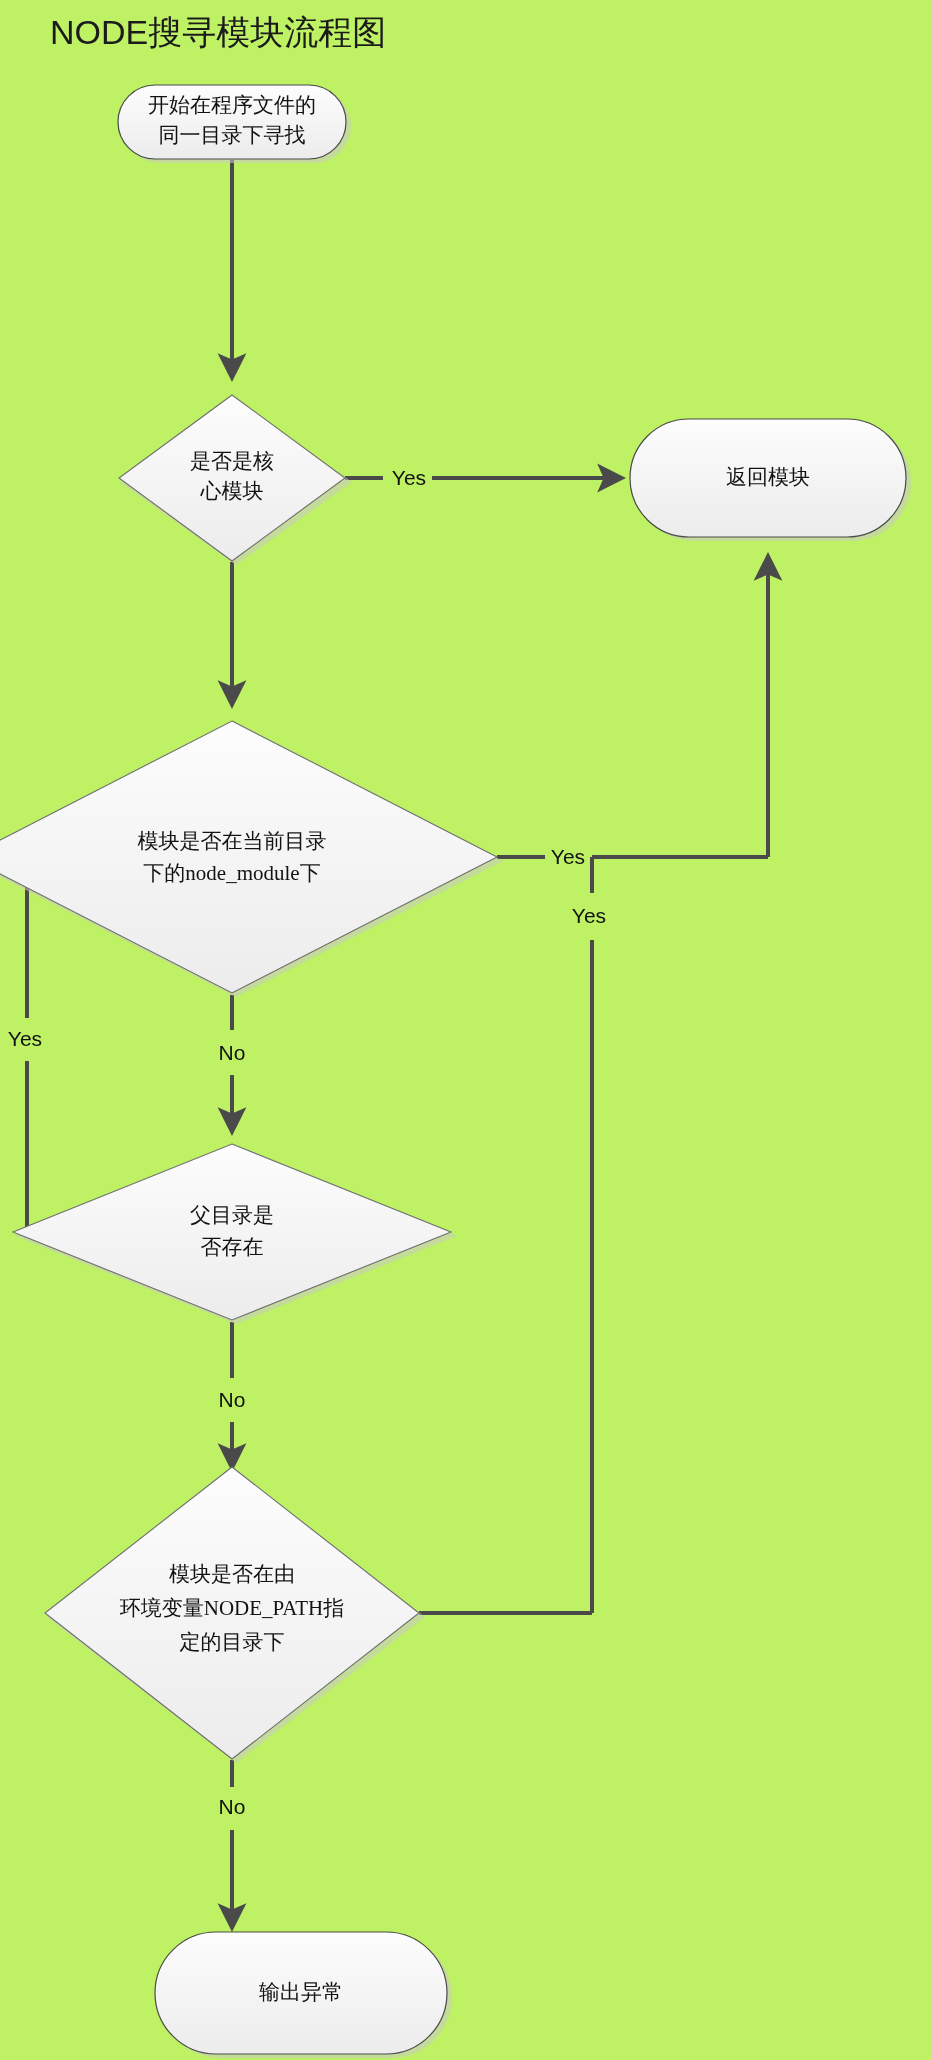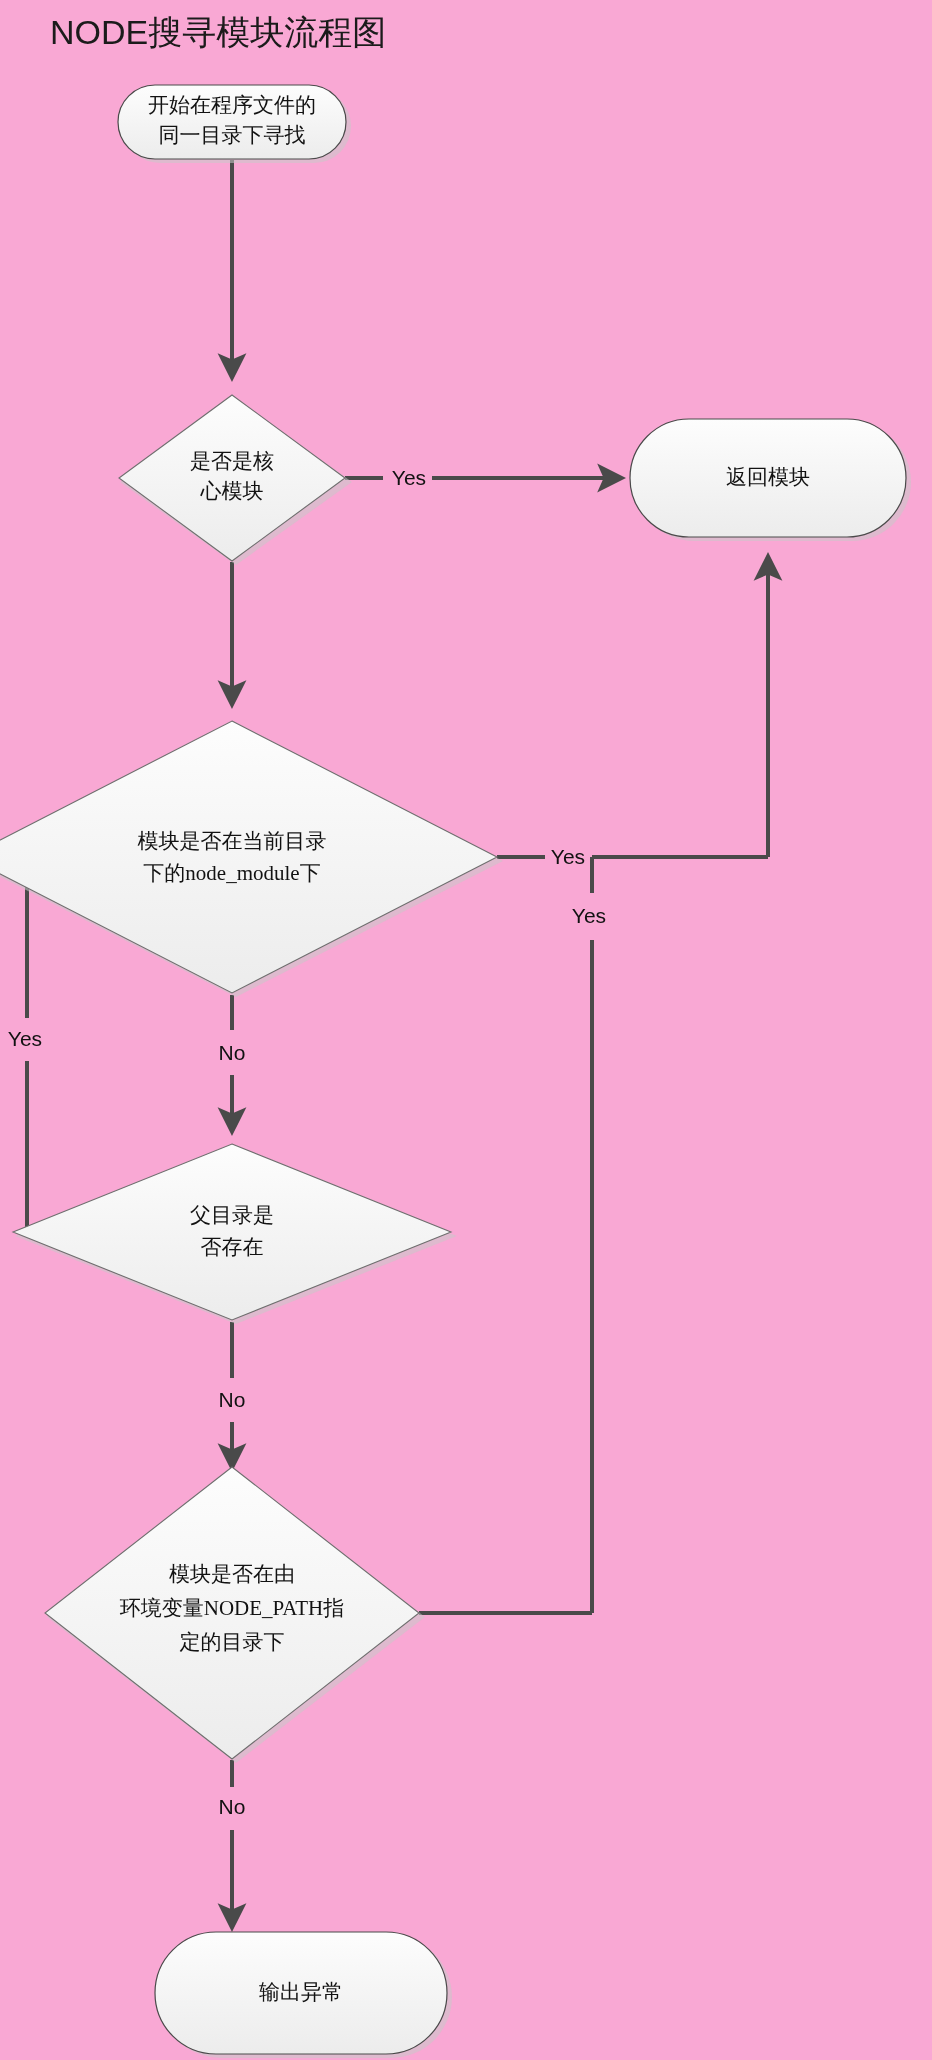--- a/index.html
+++ b/index.html
@@ -11,21 +11,21 @@
     width: 932px;
     height: 2060px;
     font-family: "Liberation Sans", sans-serif;
     -webkit-font-smoothing: antialiased;
   }
   #flow-root {
     position: relative;
     width: 932px;
     height: 2060px;
     overflow: hidden;
-    background: #f9a8d4;
+    background: #bef264;
   }
   svg.flow-canvas {
     position: absolute;
     top: 0;
     left: 0;
     width: 932px;
     height: 2060px;
     display: block;
   }
   .title-text {

